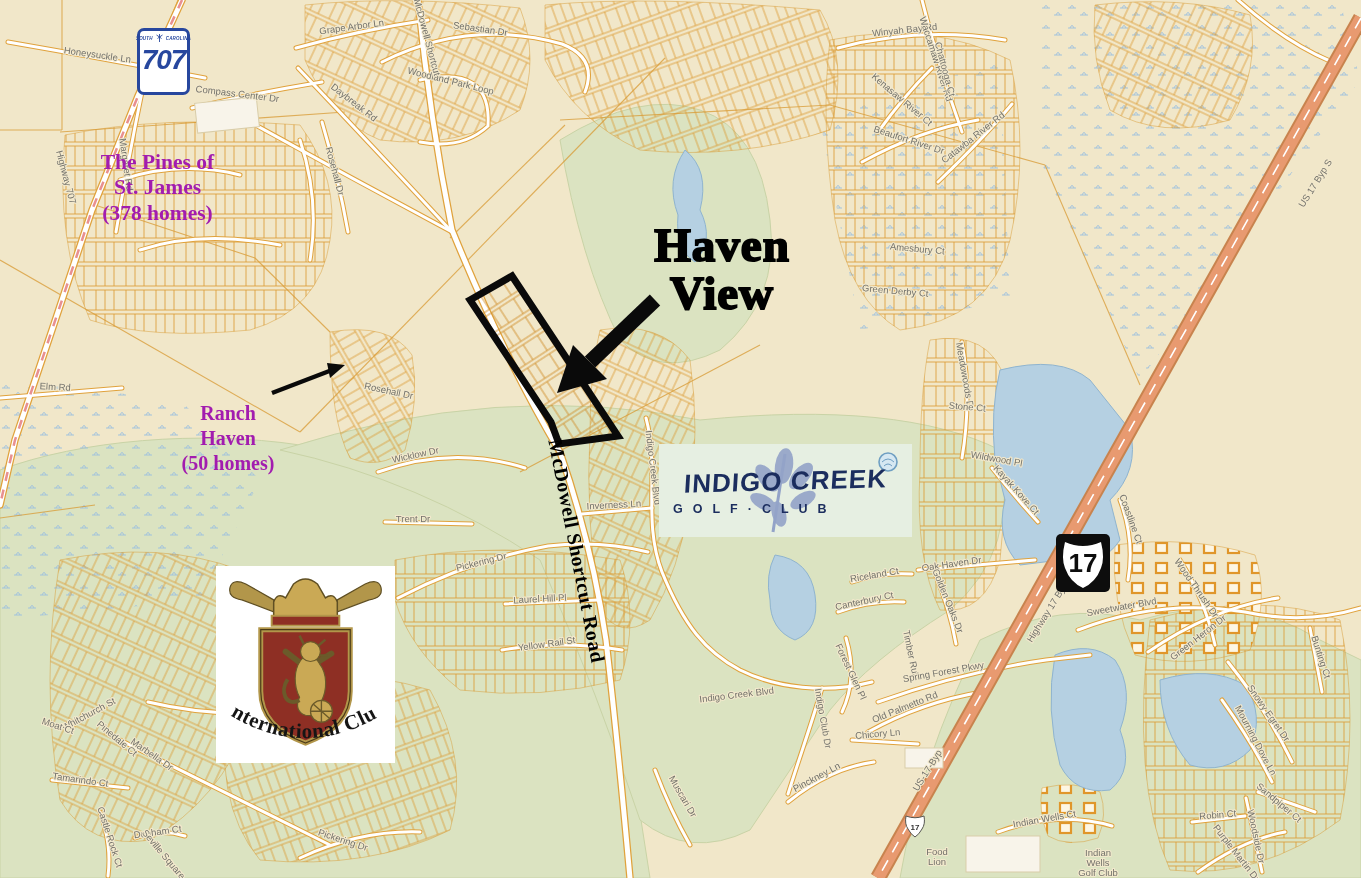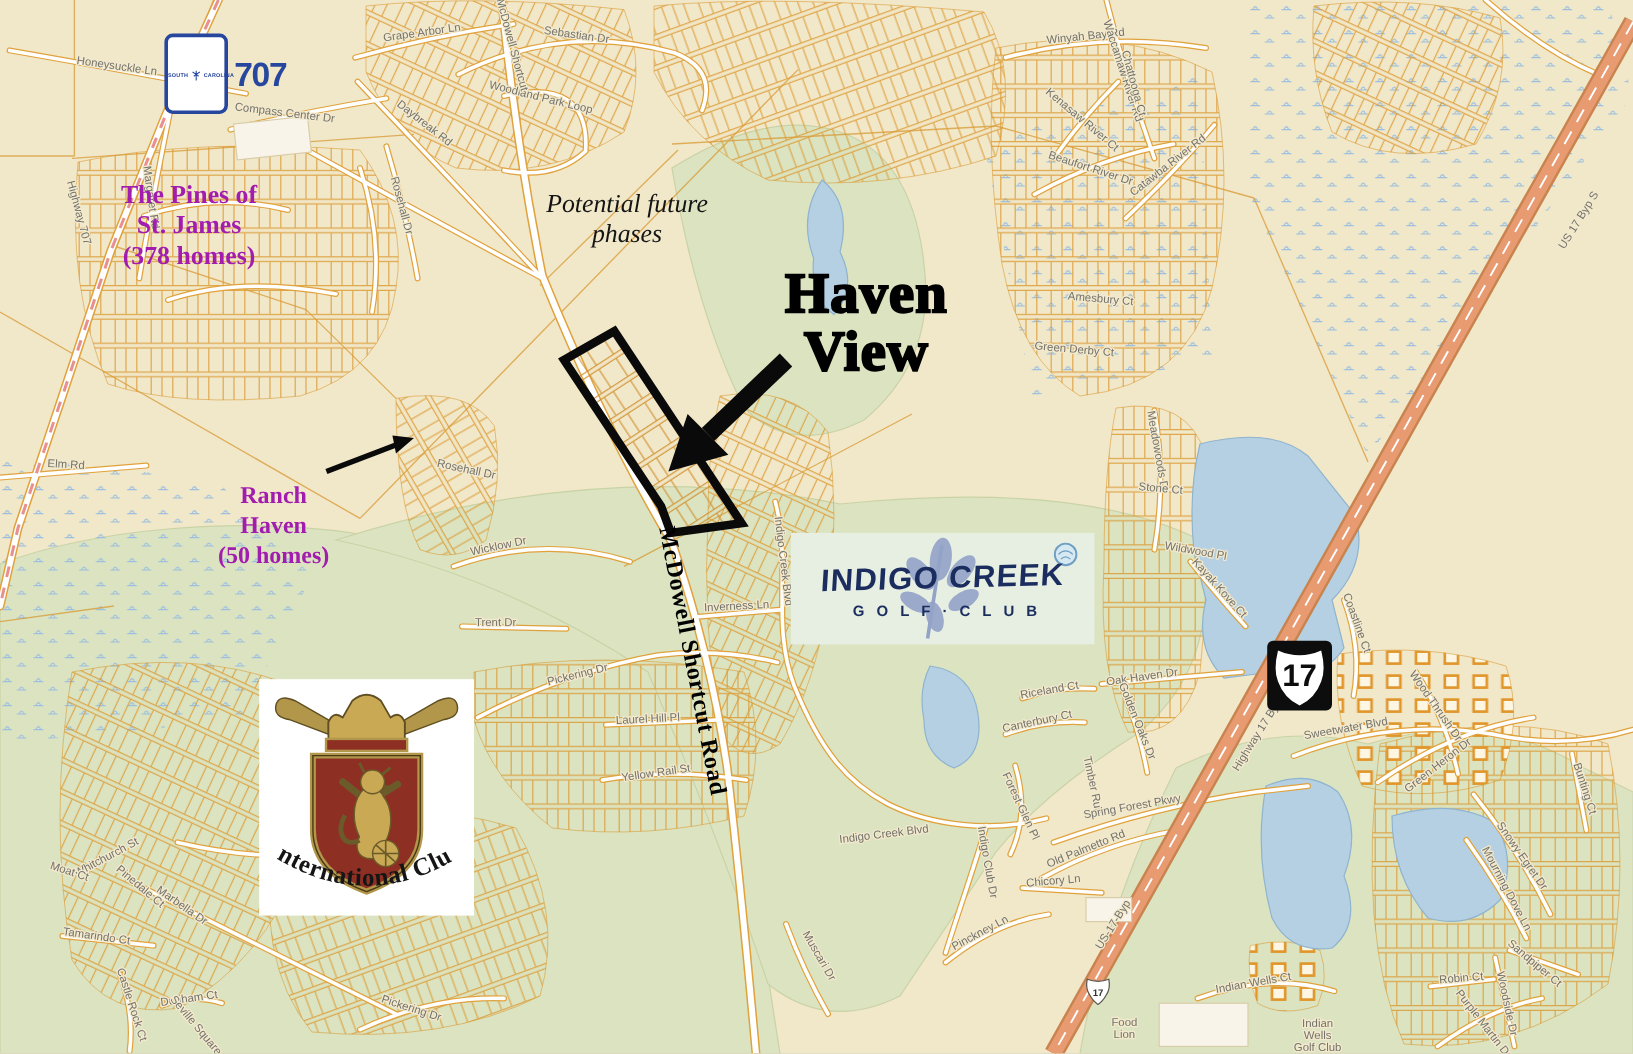--- a/index.html
+++ b/index.html
@@ -16,34 +16,34 @@
   .anno.ranch{left:148px;top:355px;width:160px;font-size:20px;line-height:1.24;margin-top:46px;}
   .haven-block{position:absolute;left:600px;top:222px;width:244px;text-align:center;}
   .haven-title{font-weight:bold;font-size:47px;line-height:1.02;white-space:pre-line;
                -webkit-text-stroke:2px #000;letter-spacing:1px;}
   .haven-homes{font-weight:bold;font-size:27px;margin-top:3px;-webkit-text-stroke:1px #000;}
   .mcdowell{position:absolute;left:566px;top:437px;transform:rotate(79deg);transform-origin:0 0;
             font-weight:bold;font-size:20px;white-space:nowrap;letter-spacing:.5px;color:#000;}
   
   .shield707{position:absolute;left:137px;top:28px;width:53px;height:67px;background:#fff;
              border:3px solid #27479e;border-radius:7px;box-sizing:border-box;
-             display:flex;align-items:center;}
+             display:flex;flex-direction:column;align-items:center;font-style:italic;}
   .shield707 .toprow{display:flex;align-items:center;gap:2px;margin-top:2px;}
   .shield707 .toprow span{font-family:"Liberation Sans",sans-serif;font-size:4.5px;font-weight:bold;color:#27479e;letter-spacing:.2px;}
   .shield707 .num{font-family:"Liberation Sans",sans-serif;font-weight:bold;font-size:28px;
                   color:#27479e;line-height:1;margin-top:3px;letter-spacing:-1px;}
   
   .shield17{position:absolute;left:1056px;top:534px;width:54px;height:58px;background:#0d0d0d;
             border-radius:5px;}
   
   .indigo{position:absolute;left:659px;top:444px;width:253px;height:93px;background:#e6efe2;overflow:hidden;}
   .indigo .l1{position:absolute;left:0;right:0;top:22px;text-align:center;
               font-family:"Liberation Sans",sans-serif;font-weight:bold;font-size:26px;
               color:#1b2d5e;letter-spacing:1px;transform:skewX(-5deg) rotate(-1.5deg);}
-  .indigo .l2{position:absolute;left:14px;right:0;top:58px;text-align:center;
+  .indigo .l2{position:absolute;left:14px;right:0;top:58px;
               font-family:"Liberation Sans",sans-serif;font-weight:bold;font-size:12.5px;
               color:#1b2d5e;letter-spacing:10px;}
   
   .intl{position:absolute;left:216px;top:566px;width:179px;height:197px;background:#ffffff;}
 </style>
 </head>
 <body>
 
 <div class="stage">
 
@@ -363,22 +363,20 @@
     </g>
     <g fill="#0a0a0a">
       <path d="M272,393 L332,370" stroke="#0a0a0a" stroke-width="4.5" fill="none"></path>
       <polygon points="345,365 330,378 327,363"></polygon>
     </g>
   </svg>
 
   <div class="anno pines">The Pines of
 St. James
 (378 homes)</div>
-  <div class="anno future">Potential future
-phases</div>
   <div class="anno ranch">Ranch
 Haven
 (50 homes)</div>
   <div class="haven-block">
     <div class="haven-title">Haven
 View</div>
   </div>
   <div class="mcdowell">McDowell Shortcut Road</div>
 
   <div class="shield707">

